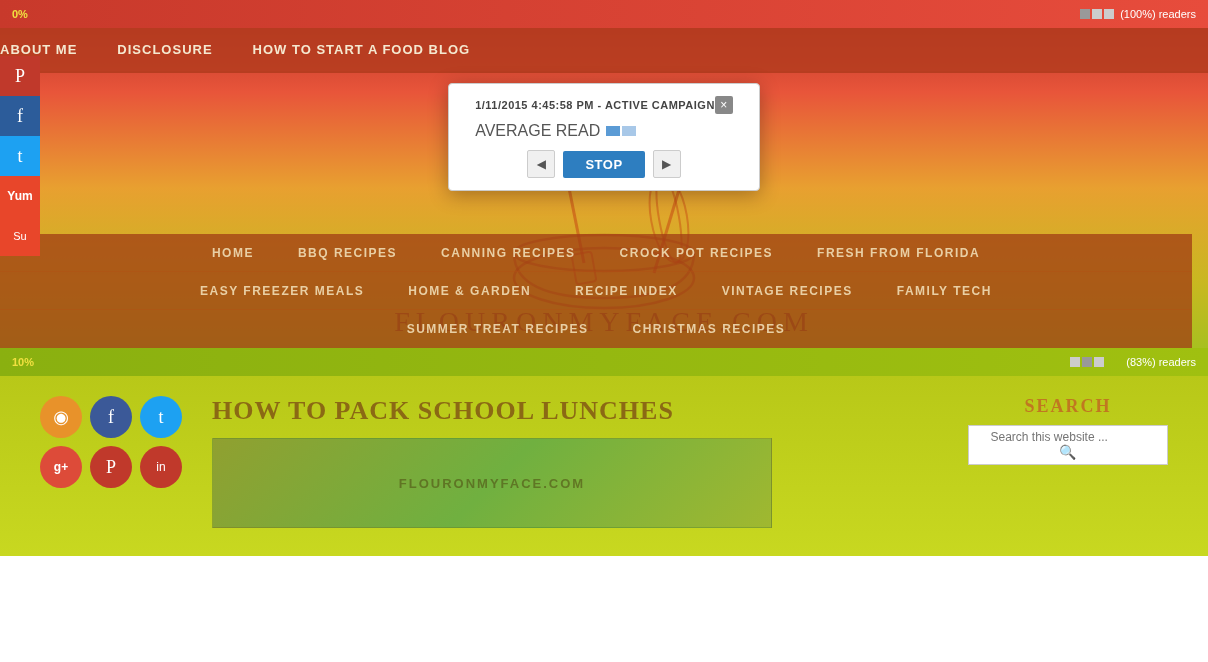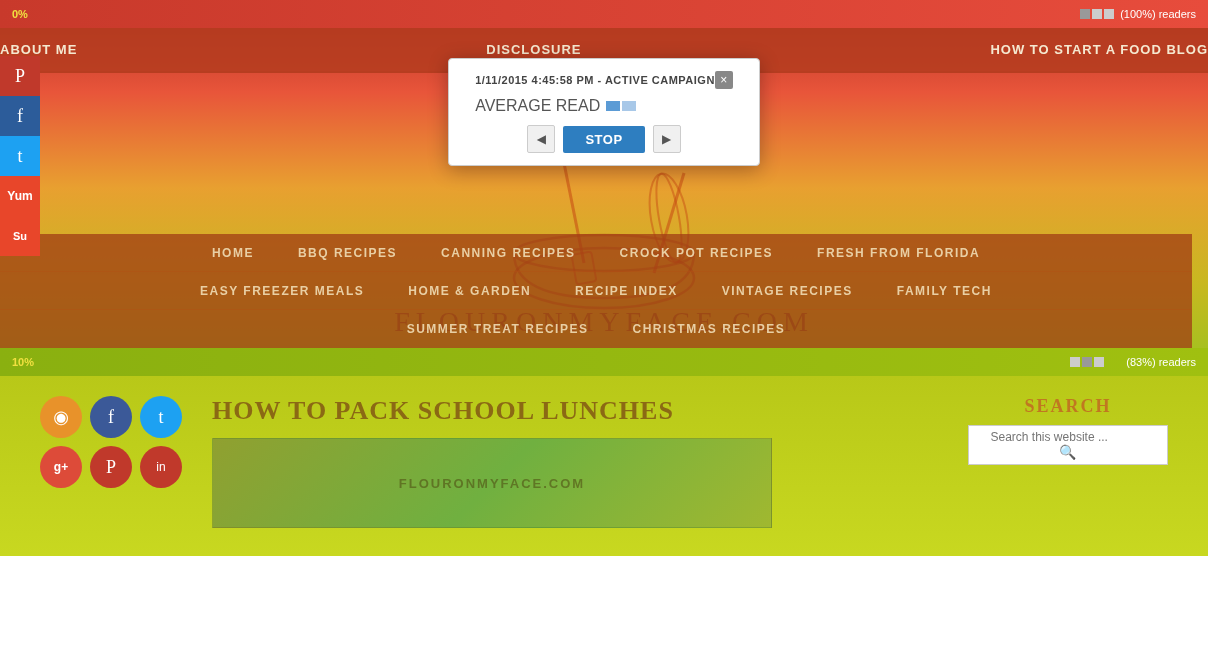--- a/index.html
+++ b/index.html
@@ -56,21 +56,21 @@
       height: 320px;
       position: relative;
     }
 
     
     .top-nav {
       height: 45px;
       background: rgba(180, 60, 30, 0.85);
       display: flex;
       align-items: center;
-      justify-content: space-between;
+      justify-content: flex-start;
       gap: 40px;
       border-bottom: 2px solid rgba(180, 60, 30, 0.5);
     }
     .top-nav a {
       color: #f5e8d0;
       text-decoration: none;
       font-size: 13px;
       font-family: Arial, sans-serif;
       letter-spacing: 1px;
       font-weight: bold;
@@ -93,21 +93,21 @@
       justify-content: center;
       color: white;
       font-size: 18px;
       cursor: pointer;
       text-decoration: none;
     }
     .social-pinterest { background: #c0392b; }
     .social-facebook { background: #2c5c9a; }
     .social-twitter { background: #1da1f2; }
     .social-yummly { background: #e8462a; color: white; font-size: 12px; font-weight: bold; font-family: Arial;}
-    .social-stumble { background: #e8462a; color: white; font-size: 11px; font-weight: bold; font-family: Arial; text-align: center;}
+    .social-stumble { background: #e8462a; color: white; font-size: 11px; font-weight: normal; font-family: Arial; text-align: center;}
 
     
     .logo-area {
       display: flex;
       flex-direction: column;
       align-items: center;
       padding-top: 20px;
       position: relative;
     }
 
@@ -301,20 +301,21 @@
       padding-top: 30px;
     }
     .popup {
       background: white;
       border: 1px solid #ccc;
       border-radius: 4px;
       padding: 12px 26px;
       box-shadow: 0 4px 20px rgba(0,0,0,0.3);
       min-width: 280px;
       position: relative;
+      margin-top: 25px;
     }
     .popup-header {
       display: flex;
       align-items: center;
       justify-content: space-between;
       margin-bottom: 8px;
     }
     .popup-title {
       font-size: 11px;
       color: #444;

